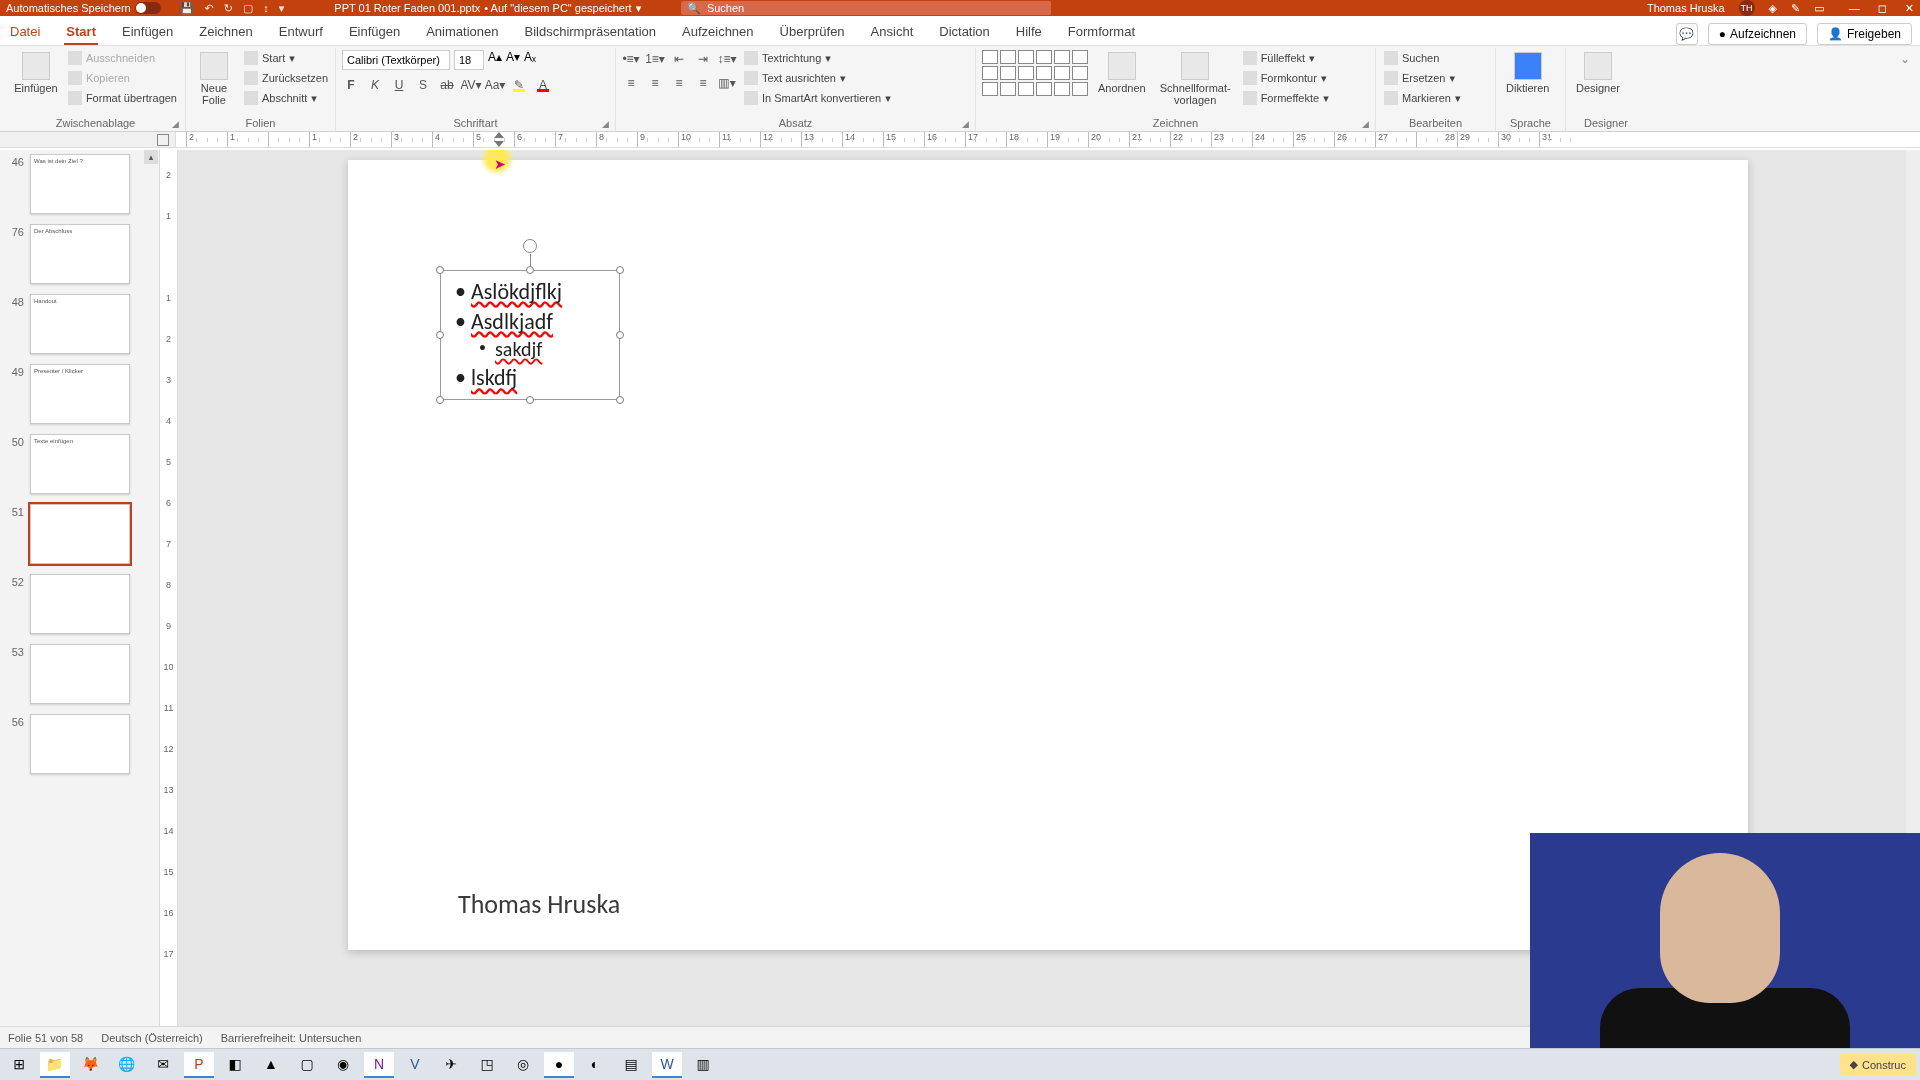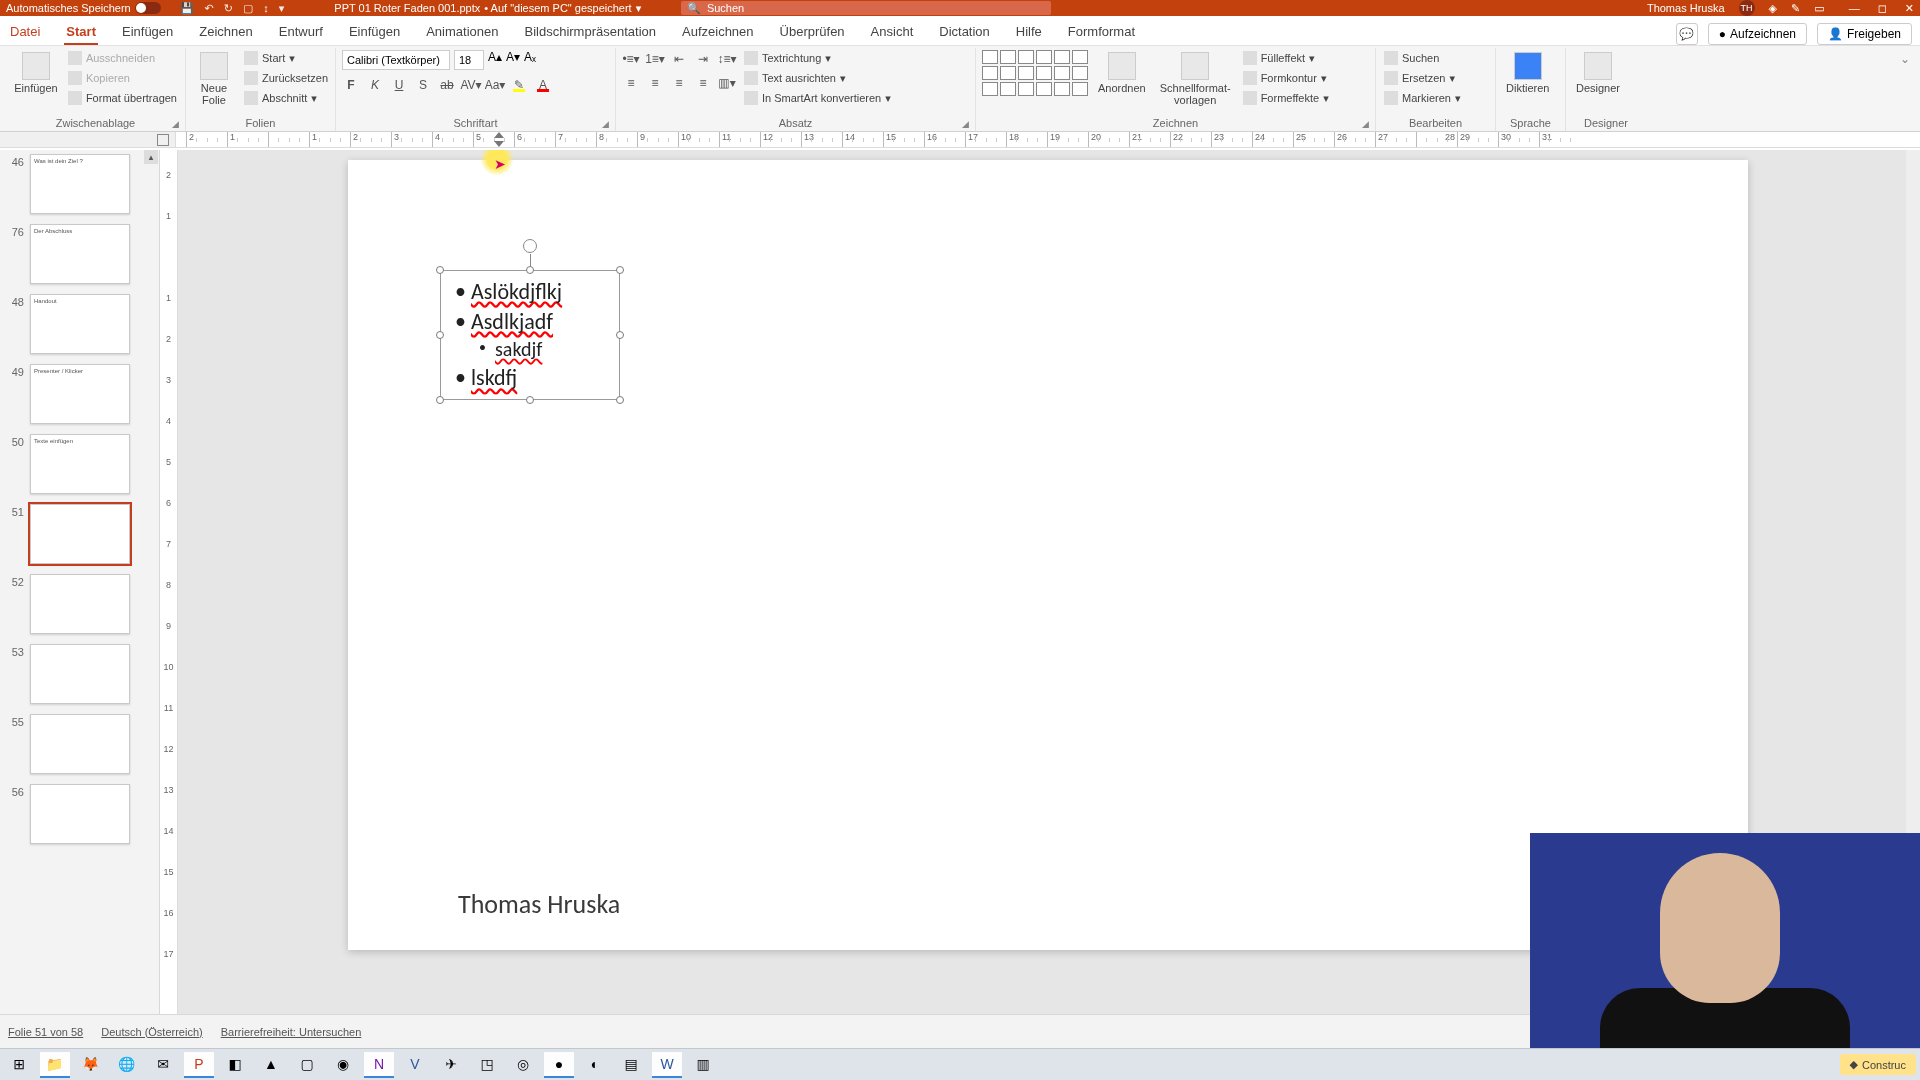--- a/index.html
+++ b/index.html
@@ -90,21 +90,21 @@
 .textbox ul { list-style:none; padding:6px 8px 6px 14px; }
 .textbox ul li { font-family:Calibri,Arial,sans-serif; font-size:22px; text-decoration:underline red wavy; text-decoration-skip-ink:none; text-underline-offset:2px; color:#222; position:relative; padding-left:16px; line-height:1.35;}
 .textbox ul li::before { content:"•"; position:absolute; left:0; }
 .textbox ul li.indent { margin-left:24px; font-size:20px; }
 .textbox ul li.indent::before { font-size:14px; top:3px; }
 
 .cursorspot { position:absolute; width:34px; height:34px; border-radius:50%; background:radial-gradient(circle,#ffe95a 0%,#ffe95a 40%,transparent 70%); pointer-events:none; }
 .cursorarrow { position:absolute; font-size:14px; color:#d6006c; pointer-events:none; }
 
 
-.status { position:absolute; left:0; right:0; bottom:0; height:34px; background:#f3f3f3; border-top:1px solid #d8d8d8; display:flex; align-items:center; padding:0 8px; font-size:11px; color:#555; gap:14px;text-decoration:underline;}
+.status { position:absolute; left:0; right:0; bottom:0; height:22px; background:#f3f3f3; border-top:1px solid #d8d8d8; display:flex; align-items:center; padding:0 8px; font-size:11px; color:#555; gap:14px;}
 .status .sitem { display:flex; align-items:center; gap:4px; }
 .status .right { margin-left:auto; display:flex; gap:12px; }
 .tb { position:absolute; left:0; right:0; bottom:0; height:32px; background:#dfe4ea; border-top:1px solid #bfc7d0; display:flex; align-items:center; padding:0 4px; gap:6px; }
 .tb .tbi { width:30px; height:26px; display:flex; align-items:center; justify-content:center; font-size:14px; border-bottom:2px solid transparent;}
 .tb .tbi.active { background:#fdfdfd; border-bottom-color:#3a86d8; }
 .tb .tray { margin-left:auto; display:flex; align-items:center; gap:10px; font-size:11px; color:#444;}
 .tb .construc { background:#ffe28a; padding:4px 10px; border-radius:3px; display:flex; align-items:center; gap:4px;}
 
 .webcam { position:absolute; right:0; bottom:32px; width:390px; height:215px; background:#2a3a8f; }
 .webcam .head { position:absolute; left:130px; top:20px; width:120px; height:150px; background:#d9b89c; border-radius:60px 60px 50px 50px; }
@@ -536,26 +536,20 @@
           <div class="mini-title"></div>
         </div>
       </div>
       <div class="thumbrow">
         <div class="num">53</div>
         <div class="slide">
           <div class="mini-title"></div>
         </div>
       </div>
       <div class="thumbrow">
-        <div class="num">55</div>
-        <div class="slide">
-          <div class="mini-title"></div>
-        </div>
-      </div>
-      <div class="thumbrow">
         <div class="num">56</div>
         <div class="slide">
           <div class="mini-title"></div>
         </div>
       </div>
     </div>
   <div class="vruler" id="vruler">
       <div class="vt" style="top: 20px;">2</div>
       <div class="vt" style="top: 61px;">1</div>
       <div class="vt" style="top: 102px;"></div>

